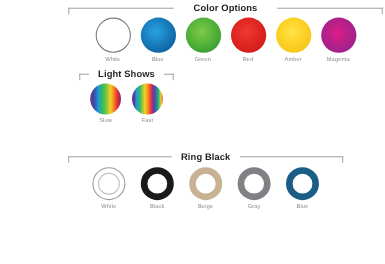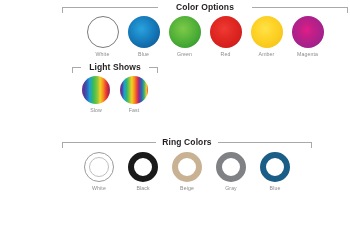--- a/index.html
+++ b/index.html
@@ -225,21 +225,21 @@
       </div>
     </div>
   </div>
 
   <div class="section" id="ring-colors">
     <div class="bracket">
       <span class="rule left" style="width:94px"></span>
       <span class="rule right" style="width:94px"></span>
       <span class="tick left"></span>
       <span class="tick right"></span>
-      <span class="title">Ring Colors</span>
+      <span class="title">Ring Black</span>
     </div>
     <div class="row">
       <div class="swatch">
         <div class="orb ring-white"></div>
         <div class="cap">White</div>
       </div>
       <div class="swatch">
         <div class="orb ring-black"></div>
         <div class="cap">Black</div>
       </div>

